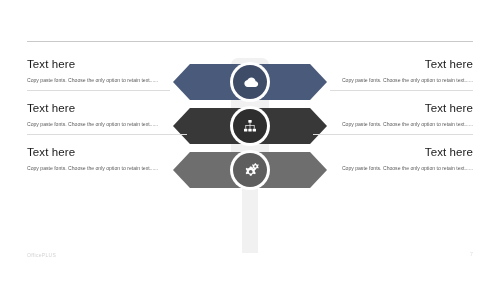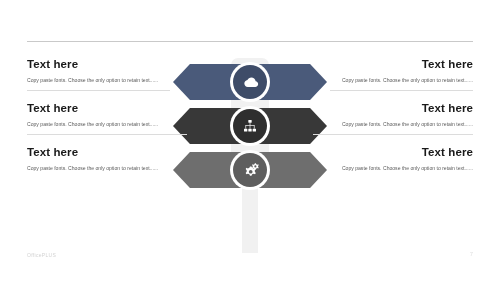--- a/index.html
+++ b/index.html
@@ -53,21 +53,21 @@
     top:5px;
   }
   .badge.b1{background:#3e4c68;}
   .badge.b2{background:#2e2e2e;}
   .badge.b3{background:#5e5e5e;}
   .badge svg{display:block;}
 
   
   .block{position:absolute;}
   .block .title{
-    font-size:11.5px;font-weight:bold;color:#1a1a1a;
+    font-size:11.5px;font-weight:normal;color:#1a1a1a;
     letter-spacing:.1px;line-height:1.2;margin:0 0 4px 0;
   }
   .block .body{
     font-size:5.1px;color:#5a5a5a;line-height:1.85;margin:0;
   }
   .block .rule{
     margin-top:5px;height:1px;background:#dcdcdc;width:100%;
   }
 
   .left{text-align:left;}

